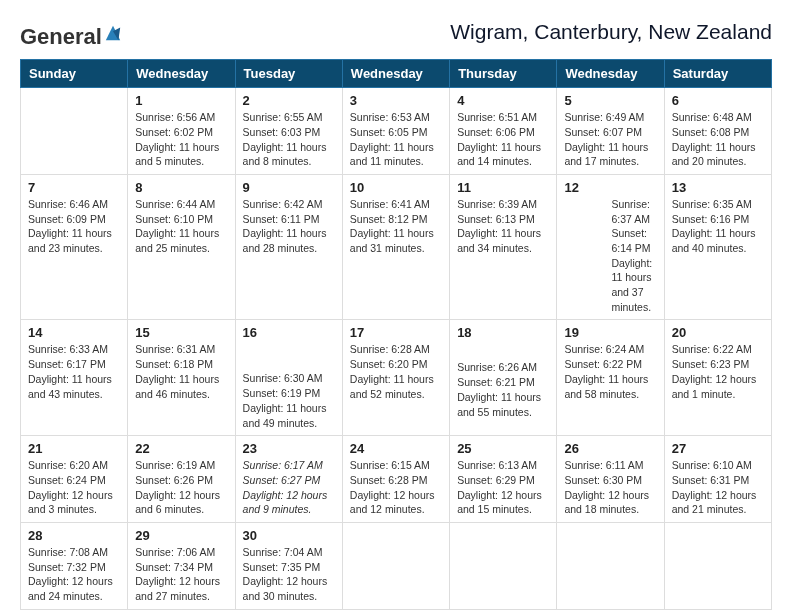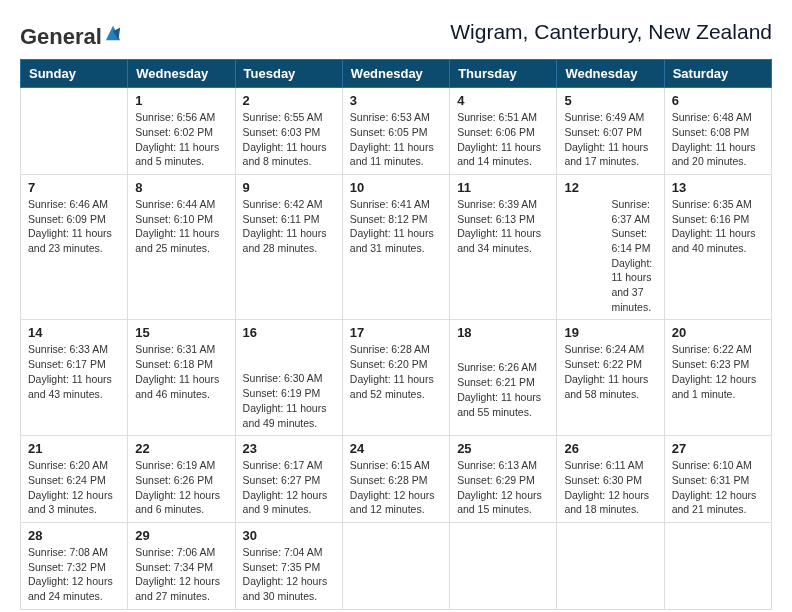--- a/index.html
+++ b/index.html
@@ -274,21 +274,21 @@
         </td>
         <td>
           <span class="day-number">22</span>
           <div class="day-info" style="white-space: pre-line;">Sunrise: 6:19 AM
 Sunset: 6:26 PM
 Daylight: 12 hours
 and 6 minutes.</div>
         </td>
         <td>
           <span class="day-number">23</span>
-          <div class="day-info" style="white-space: pre-line;">Sunrise: 6:17 AM
+          <div class="day-info" style="white-space: pre-line; font-style: italic;">Sunrise: 6:17 AM
 Sunset: 6:27 PM
 Daylight: 12 hours
 and 9 minutes.</div>
         </td>
         <td>
           <span class="day-number">24</span>
           <div class="day-info" style="white-space: pre-line;">Sunrise: 6:15 AM
 Sunset: 6:28 PM
 Daylight: 12 hours
 and 12 minutes.</div>

